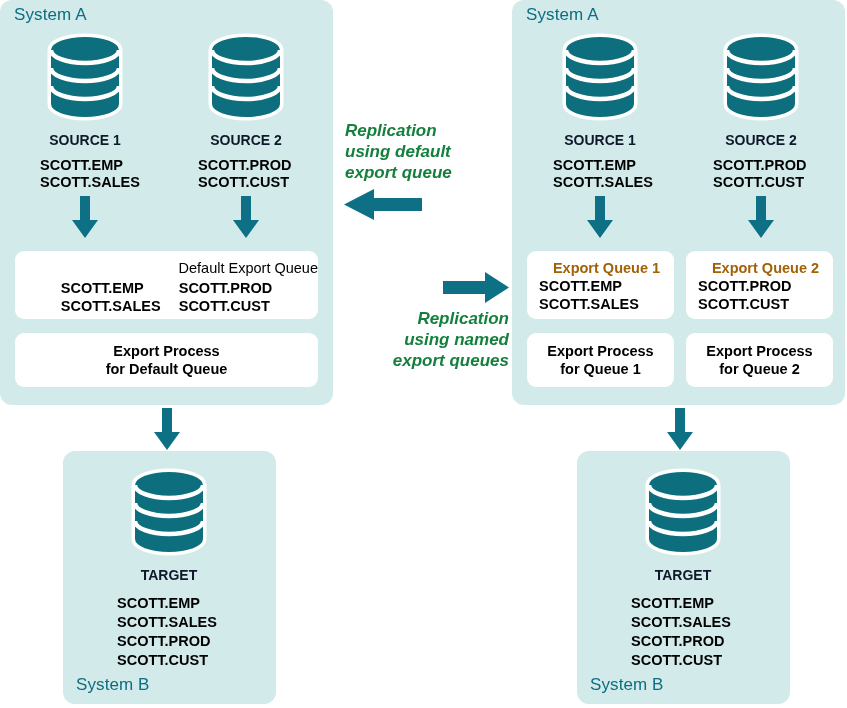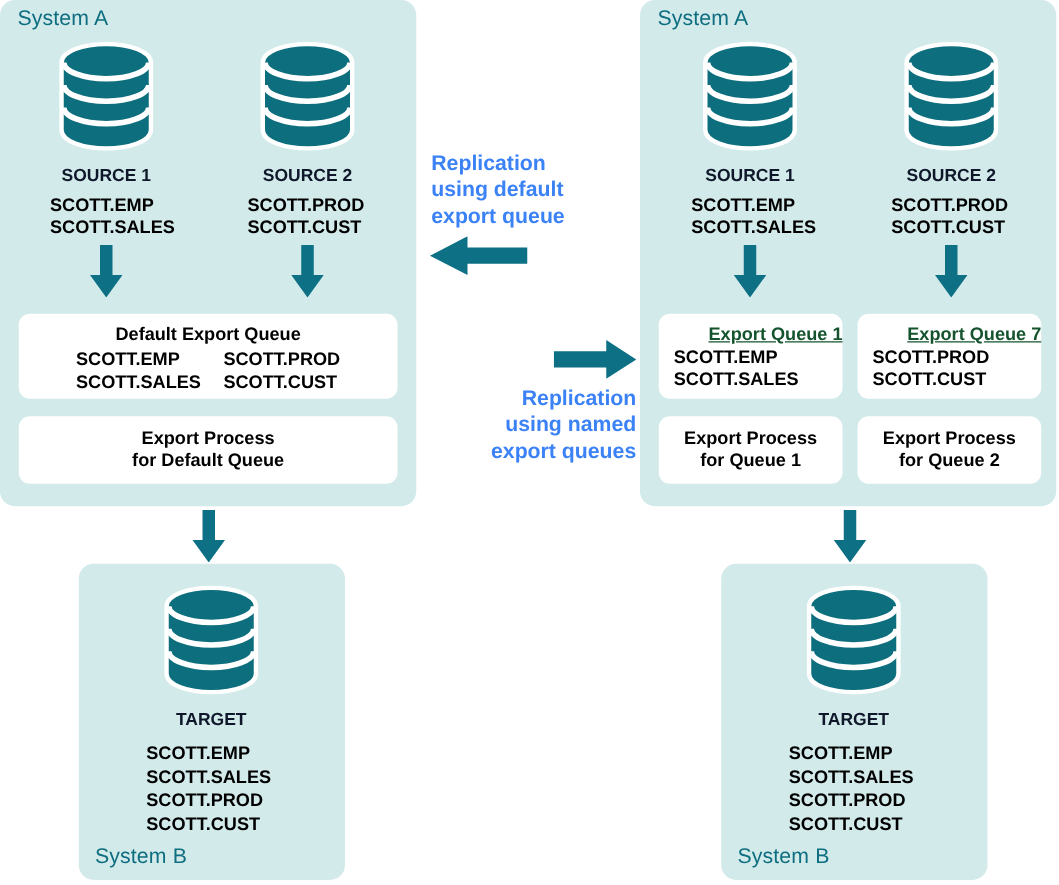--- a/index.html
+++ b/index.html
@@ -68,34 +68,33 @@
 
   
   .wbox {
     position: absolute;
     background: #ffffff;
     border-radius: 9px;
     box-sizing: border-box;
   }
   .wbox-title {
     font-size: 14.5px;
-    font-weight: bold;
-    color: #000000;
+    font-weight: normal;
+    color: #000000;
+    text-align: right;
+    line-height: 18px;
+    white-space: nowrap;
+  }
+  .wbox-title-left {
+    font-size: 14.5px;
+    font-weight: bold;
+    color: #a16207;
     text-align: center;
     line-height: 18px;
     white-space: nowrap;
-  }
-  .wbox-title-left {
-    font-size: 14.5px;
-    font-weight: bold;
-    color: #14532d;
-    text-align: right;
-    line-height: 18px;
-    white-space: nowrap;
-    text-decoration: underline;
   }
   .wbox-lines {
     font-size: 14.5px;
     font-weight: bold;
     color: #000000;
     line-height: 18px;
     white-space: nowrap;
   }
   .queue-cols {
     display: flex;
@@ -109,23 +108,24 @@
     text-align: center;
     line-height: 18px;
     white-space: nowrap;
   }
 
   
   .caption {
     position: absolute;
     font-size: 17px;
     font-weight: bold;
-    color: #3b82f6;
+    color: #15803d;
     line-height: 21px;
     white-space: nowrap;
+    font-style: italic;
   }
   .caption-right { text-align: right; }
 
   .target-tables {
     position: absolute;
     font-size: 14.5px;
     font-weight: bold;
     color: #000000;
     line-height: 19px;
     white-space: nowrap;
@@ -295,21 +295,21 @@
   </svg>
 </div>
 
 <div class="wbox" style="left:527px; top:251px; width:147px; height:68px; padding:8px 0 0 12px;">
   <div class="wbox-title-left">Export Queue 1</div>
   <div class="wbox-lines" style="white-space:pre;">SCOTT.EMP
 SCOTT.SALES</div>
 </div>
 
 <div class="wbox" style="left:686px; top:251px; width:147px; height:68px; padding:8px 0 0 12px;">
-  <div class="wbox-title-left">Export Queue 7</div>
+  <div class="wbox-title-left">Export Queue 2</div>
   <div class="wbox-lines" style="white-space:pre;">SCOTT.PROD
 SCOTT.CUST</div>
 </div>
 
 <div class="wbox" style="left:527px; top:333px; width:147px; height:54px; display:flex; align-items:center; justify-content:center;">
   <div class="proc-text" style="white-space:pre;">Export Process
 for Queue 1</div>
 </div>
 <div class="wbox" style="left:686px; top:333px; width:147px; height:54px; display:flex; align-items:center; justify-content:center;">
   <div class="proc-text" style="white-space:pre;">Export Process

